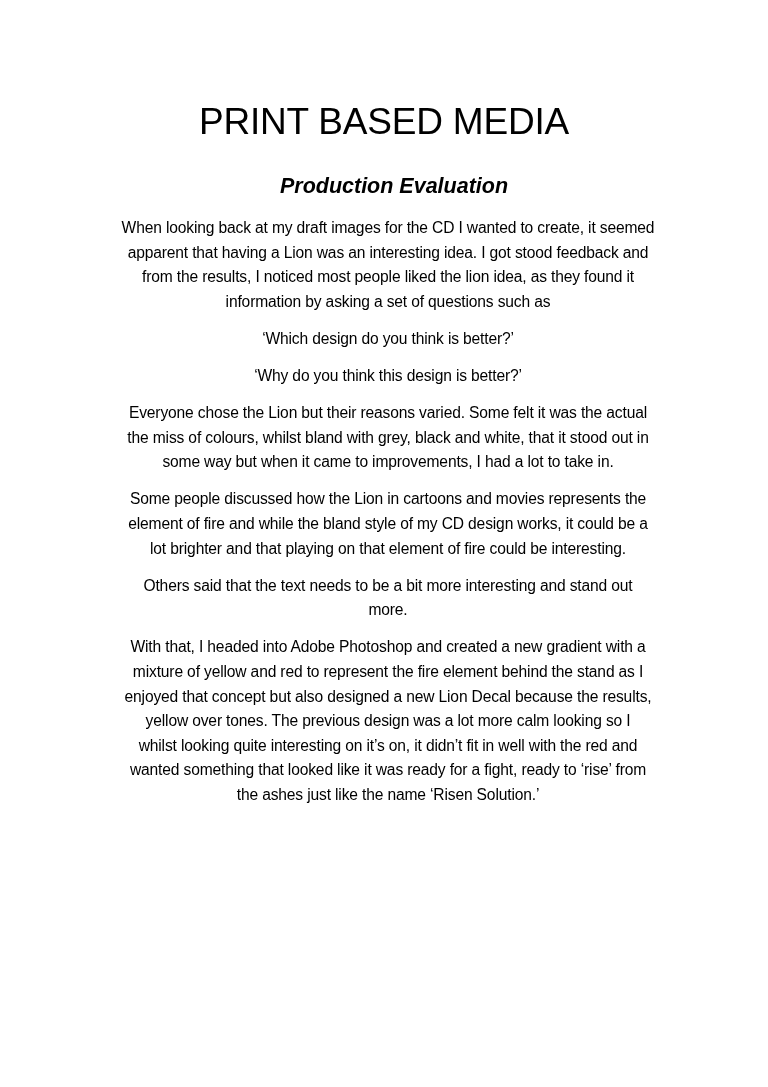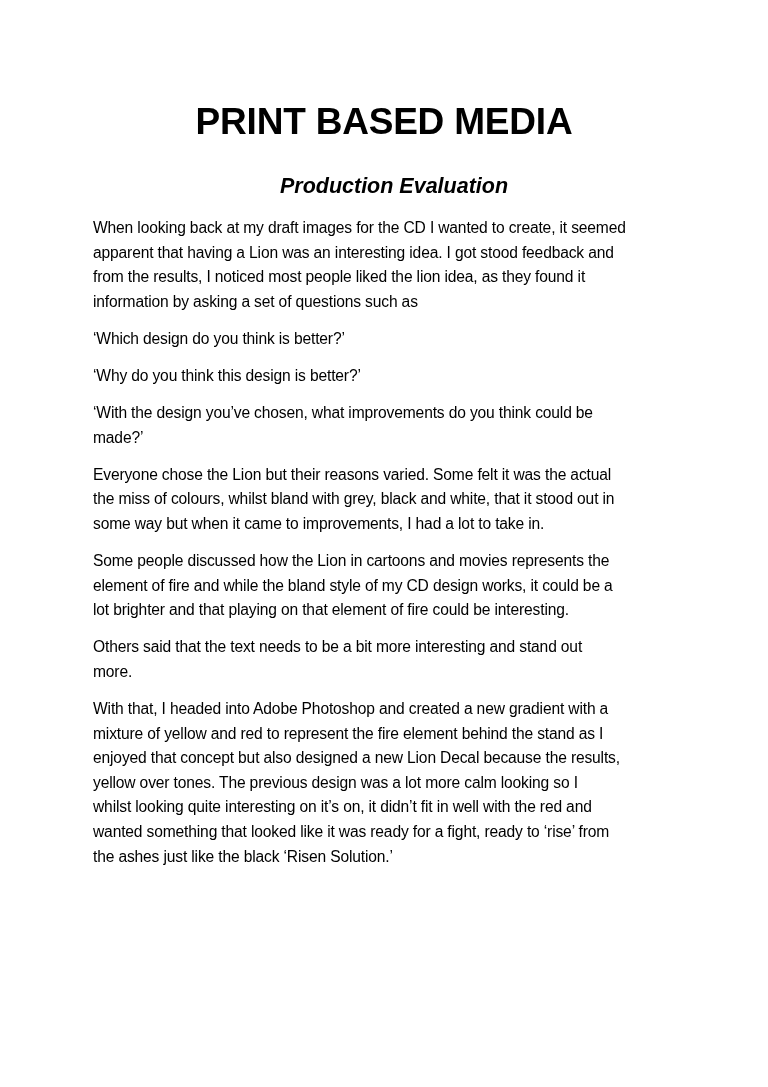--- a/index.html
+++ b/index.html
@@ -22,21 +22,21 @@
       width: 768px;
       height: 1087px;
       background: #ffffff;
     }
     .title {
       position: absolute;
       left: 0;
       top: 98px;
       width: 768px;
       text-align: center;
-      font-weight: bold;
+      font-weight: normal;
       font-size: 37px;
       line-height: 48px;
       letter-spacing: -0.2px;
       margin: 0;
     }
     .subtitle {
       position: absolute;
       left: 0;
       top: 170px;
       width: 788px;
@@ -55,20 +55,21 @@
       line-height: 24.6px;
       letter-spacing: -0.15px;
     }
     .para {
       margin: 0 0 12.5px 0;
       white-space: normal;
     }
     .line {
       display: block;
       white-space: nowrap;
+      text-align: center;
     }
   </style>
 </head>
 <body>
 
 <div class="page">
   <h1 class="title">PRINT BASED MEDIA</h1>
   <h2 class="subtitle">Production Evaluation</h2>
 
   <div class="body">
@@ -78,40 +79,36 @@
       <span class="line">from the results, I noticed most people liked the lion idea, as they found it</span>
       <span class="line">information by asking a set of questions such as</span>
     </p>
     <p class="para">
       <span class="line">‘Which design do you think is better?’</span>
     </p>
     <p class="para">
       <span class="line">‘Why do you think this design is better?’</span>
     </p>
     <p class="para">
-      <span class="line">‘With the design you’ve chosen, what improvements do you think could be</span>
-      <span class="line">made?’</span>
-    </p>
-    <p class="para">
       <span class="line">Everyone chose the Lion but their reasons varied. Some felt it was the actual</span>
       <span class="line">the miss of colours, whilst bland with grey, black and white, that it stood out in</span>
       <span class="line">some way but when it came to improvements, I had a lot to take in.</span>
     </p>
     <p class="para">
       <span class="line">Some people discussed how the Lion in cartoons and movies represents the</span>
       <span class="line">element of fire and while the bland style of my CD design works, it could be a</span>
       <span class="line">lot brighter and that playing on that element of fire could be interesting.</span>
     </p>
     <p class="para">
       <span class="line">Others said that the text needs to be a bit more interesting and stand out</span>
       <span class="line">more.</span>
     </p>
     <p class="para">
       <span class="line">With that, I headed into Adobe Photoshop and created a new gradient with a</span>
       <span class="line">mixture of yellow and red to represent the fire element behind the stand as I</span>
       <span class="line">enjoyed that concept but also designed a new Lion Decal because the results,</span>
       <span class="line">yellow over tones. The previous design was a lot more calm looking so I</span>
       <span class="line">whilst looking quite interesting on it’s on, it didn’t fit in well with the red and</span>
       <span class="line">wanted something that looked like it was ready for a fight, ready to ‘rise’ from</span>
-      <span class="line">the ashes just like the black ‘Risen Solution.’</span>
+      <span class="line">the ashes just like the name ‘Risen Solution.’</span>
     </p>
   </div>
 </div>
 
 </body></html>

